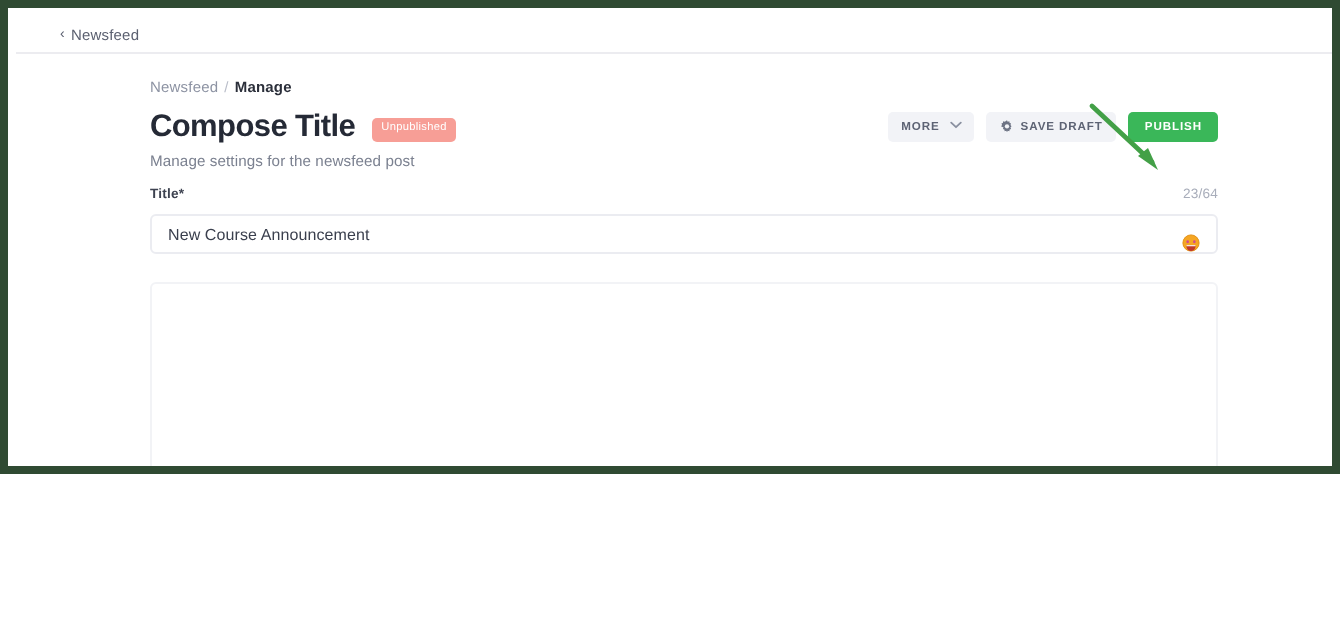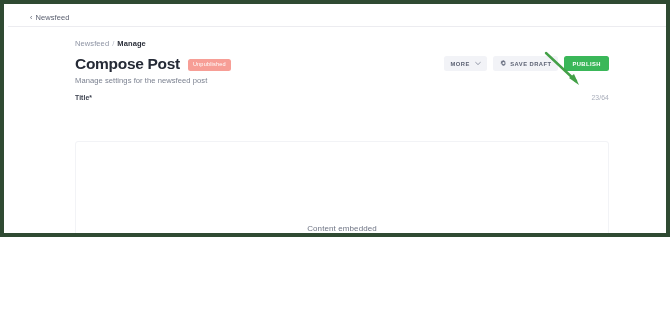--- a/index.html
+++ b/index.html
@@ -280,21 +280,21 @@
     </div>
 
     <div class="page">
 
       <div class="breadcrumb">
         <span class="crumb-link">Newsfeed</span><span class="crumb-sep">/</span><span class="crumb-current">Manage</span>
       </div>
 
       <div class="header-row">
         <div class="title-line">
-          <div class="page-title">Compose Post</div>
+          <div class="page-title">Compose Title</div>
           <div class="badge">Unpublished</div>
         </div>
         <div class="page-sub">Manage settings for the newsfeed post</div>
       </div>
 
       <div class="actions">
         <div class="btn btn-ghost btn-more">
           <span>MORE</span>
           <span class="chev-down">
             <svg width="6" height="4" viewBox="0 0 6 4" xmlns="http://www.w3.org/2000/svg">
@@ -323,24 +323,36 @@
           <path d="M3 2 L33 30" fill="none" stroke="#43a047" stroke-width="2.4" stroke-linecap="round"></path>
           <path d="M26 27 L36 34 L31 23 Z" fill="#43a047"></path>
         </svg>
       </div>
 
       <div class="field-label-row">
         <span class="field-label">Title*</span>
         <span class="char-counter">23/64</span>
       </div>
 
+      <div class="title-input-wrap">
+        <input class="title-input" type="text" value="New Course Announcement" style="">
+        <span class="emoji-icon">
+          <svg width="9" height="9" viewBox="0 0 20 20" xmlns="http://www.w3.org/2000/svg">
+            <circle cx="10" cy="10" r="9" fill="#f5a623"></circle>
+            <circle cx="10" cy="10" r="9" fill="none" stroke="#e08c10" stroke-width="1"></circle>
+            <rect x="5" y="7" width="2.6" height="3.4" rx="1.1" fill="#d14b8f"></rect>
+            <rect x="12.4" y="7" width="2.6" height="3.4" rx="1.1" fill="#d14b8f"></rect>
+            <path d="M5 12.4 h10 v1.6 a5 5 0 0 1 -10 0 z" fill="#c0392b"></path>
+            <rect x="5" y="12.4" width="10" height="1.2" fill="#ffffff"></rect>
+          </svg>
+        </span>
+      </div>
 
       <div class="content-card">
         <div class="content-center">
-          <div class="content-label">Content embedded</div>
           <div class="btn-change">
             <span>CHANGE</span>
           </div>
         </div>
       </div>
 
     </div>
   </div>
 </div>
 

